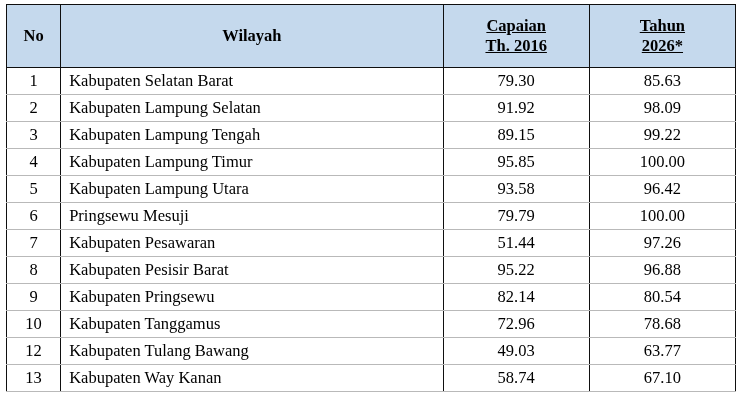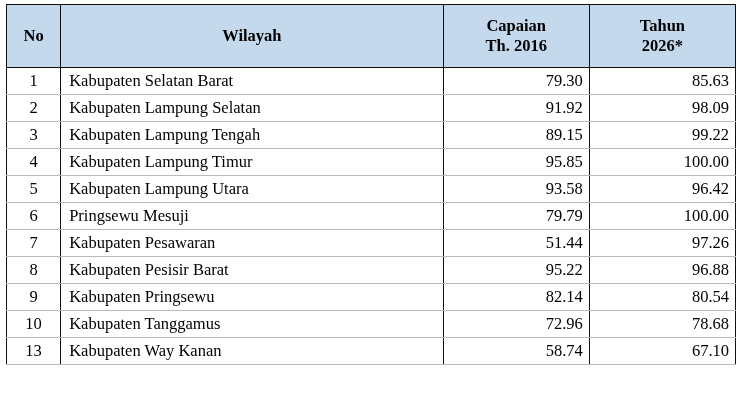--- a/index.html
+++ b/index.html
@@ -36,20 +36,21 @@
     font-weight: bold;
     font-size: 16.5px;
     text-align: center;
     vertical-align: middle;
     height: 62px;
     padding: 0 4px;
     line-height: 1.2;
   }
   thead th .hl {
     display: block;
+    text-decoration: underline;
   }
   tbody td {
     border-left: 1px solid #0f0f0f;
     border-right: 1px solid #0f0f0f;
     border-top: 1px solid #b9b9b9;
     border-bottom: 1px solid #b9b9b9;
     font-size: 16.5px;
     height: 26px;
     padding: 0 6px;
     vertical-align: middle;
@@ -60,21 +61,21 @@
     border-top: 1px solid #0f0f0f;
   }
   td.col-no {
     text-align: center;
   }
   td.col-wilayah {
     text-align: left;
     padding-left: 8px;
   }
   td.col-num {
-    text-align: right;
+    text-align: center;
   }
 </style>
 </head>
 <body>
 
 <div id="table-wrap">
   <table class="data-table">
     <colgroup>
       <col class="c-no">
       <col class="c-wil">
@@ -150,20 +151,26 @@
           <td class="col-num">82.14</td>
           <td class="col-num">80.54</td>
         </tr>
         <tr>
           <td class="col-no">10</td>
           <td class="col-wilayah">Kabupaten Tanggamus</td>
           <td class="col-num">72.96</td>
           <td class="col-num">78.68</td>
         </tr>
         <tr>
+          <td class="col-no">12</td>
+          <td class="col-wilayah">Kabupaten Tulang Bawang</td>
+          <td class="col-num">49.03</td>
+          <td class="col-num">63.77</td>
+        </tr>
+        <tr>
           <td class="col-no">13</td>
           <td class="col-wilayah">Kabupaten Way Kanan</td>
           <td class="col-num">58.74</td>
           <td class="col-num">67.10</td>
         </tr>
       </tbody>
   </table>
 </div>
 
 </body></html>

